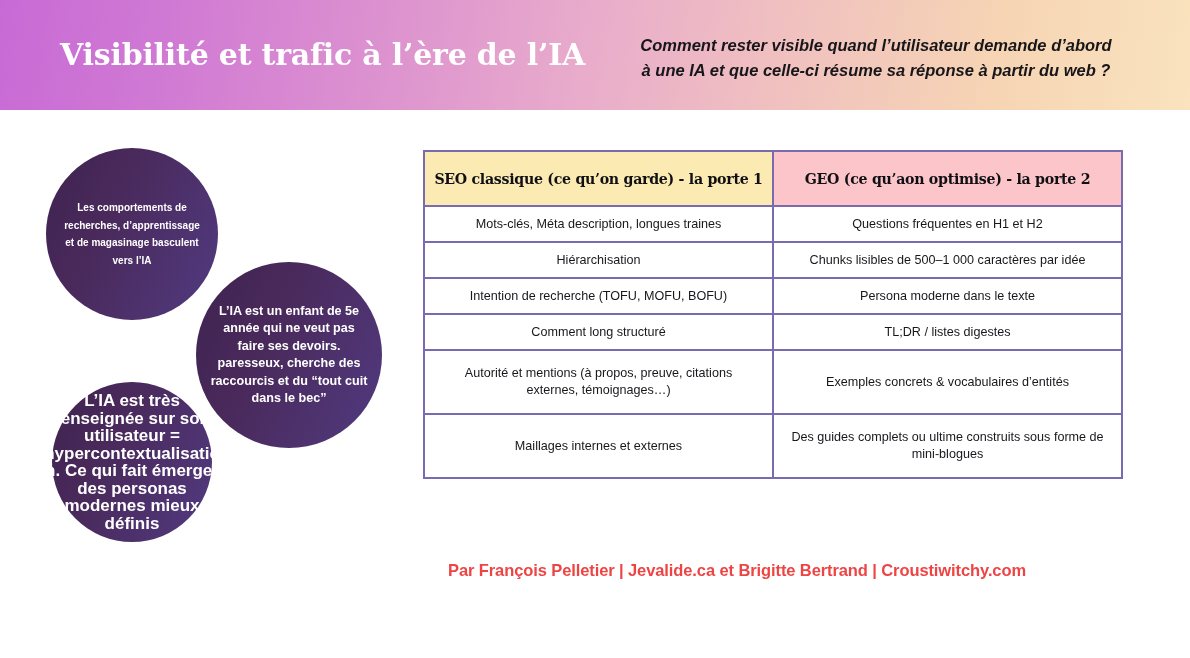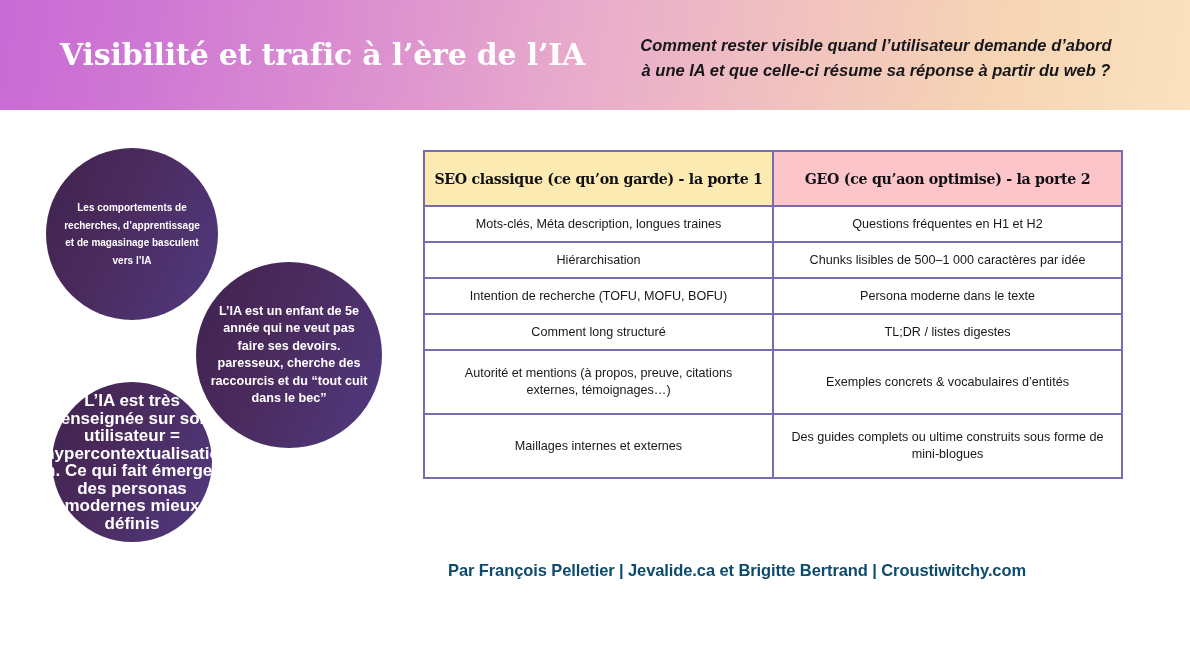--- a/index.html
+++ b/index.html
@@ -165,21 +165,21 @@
   
   .credit {
     position: absolute;
     left: 388px;
     top: 561px;
     width: 698px;
     text-align: center;
     font-family: "Liberation Sans", sans-serif;
     font-weight: 700;
     font-size: 16.5px;
-    color: #0c4a6e;
+    color: #ef4444;
     letter-spacing: -0.1px;
   }
 </style>
 </head>
 <body>
 
 <div class="banner">
   <div class="banner-title">Visibilité et trafic à l’ère de l’IA</div>
   <div class="banner-subtitle">
     <span class="sub-line">Comment rester visible quand l’utilisateur demande d’abord</span>

